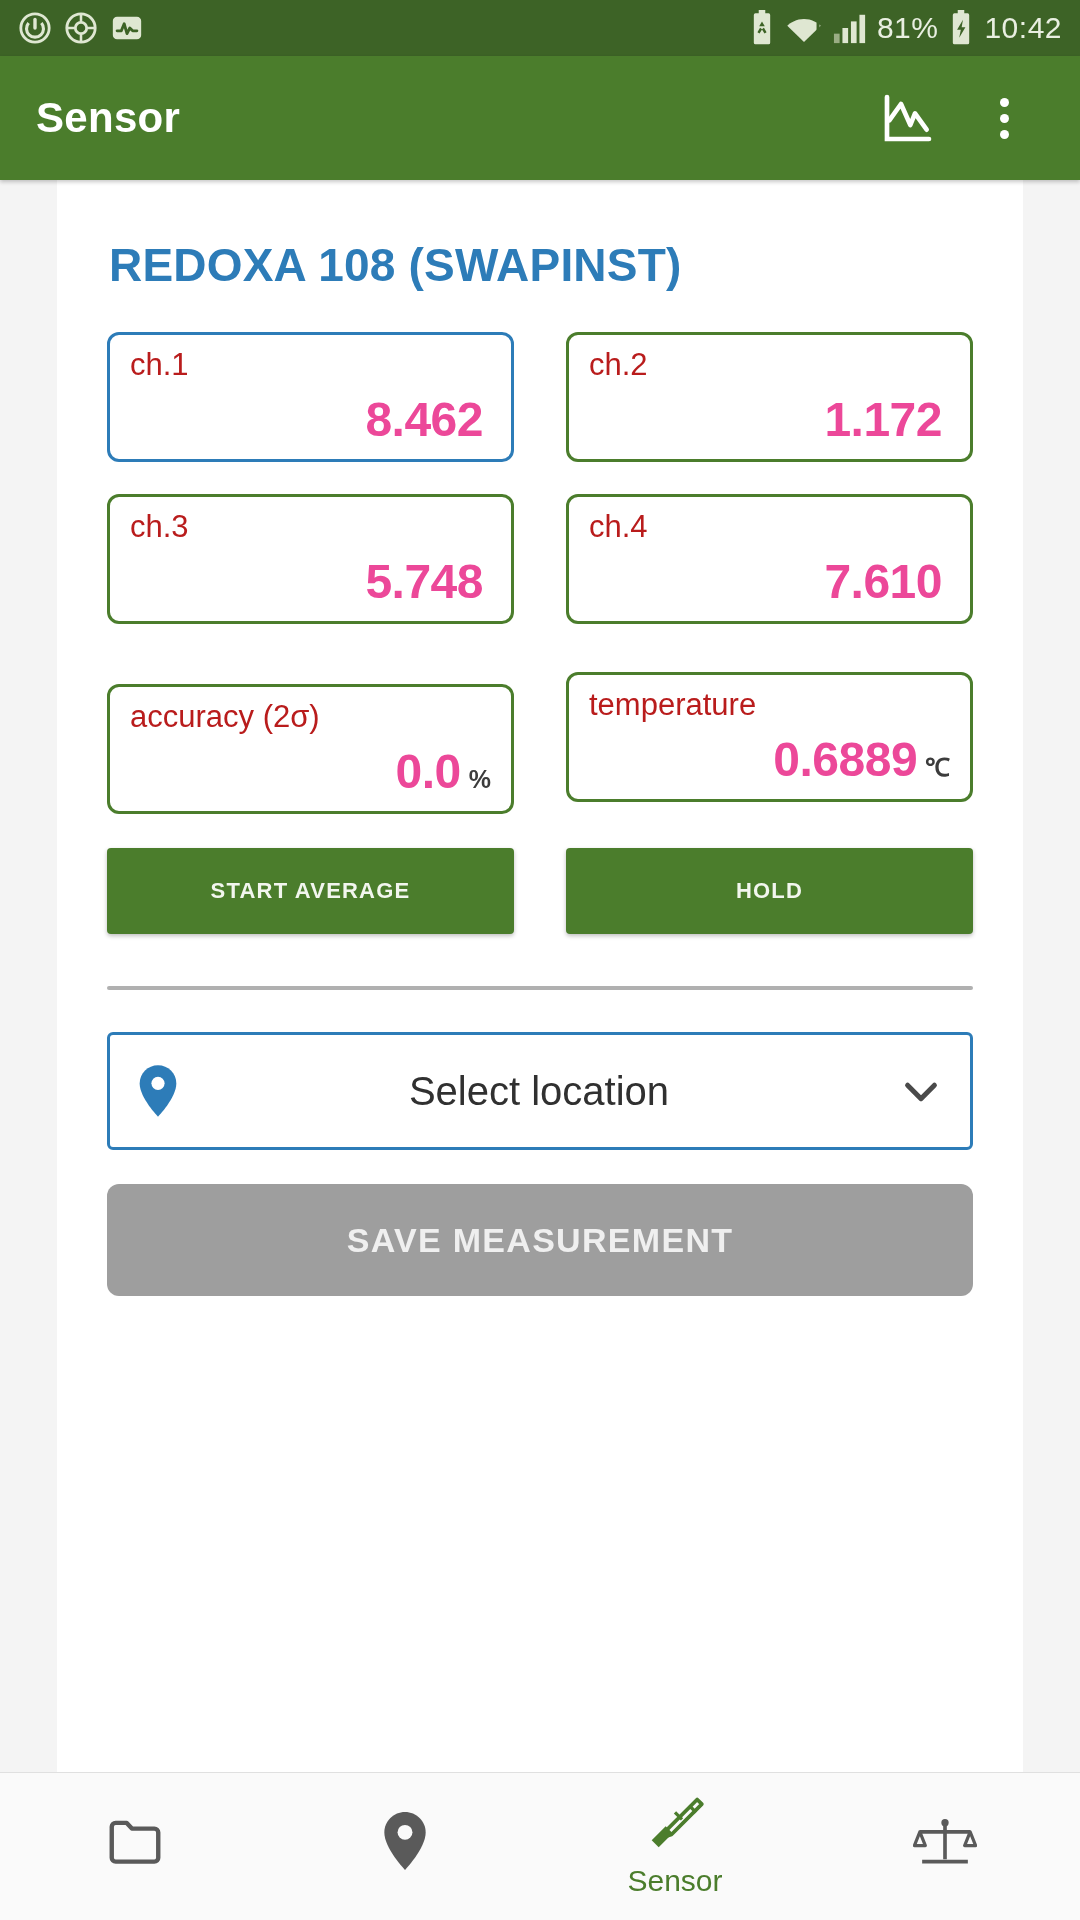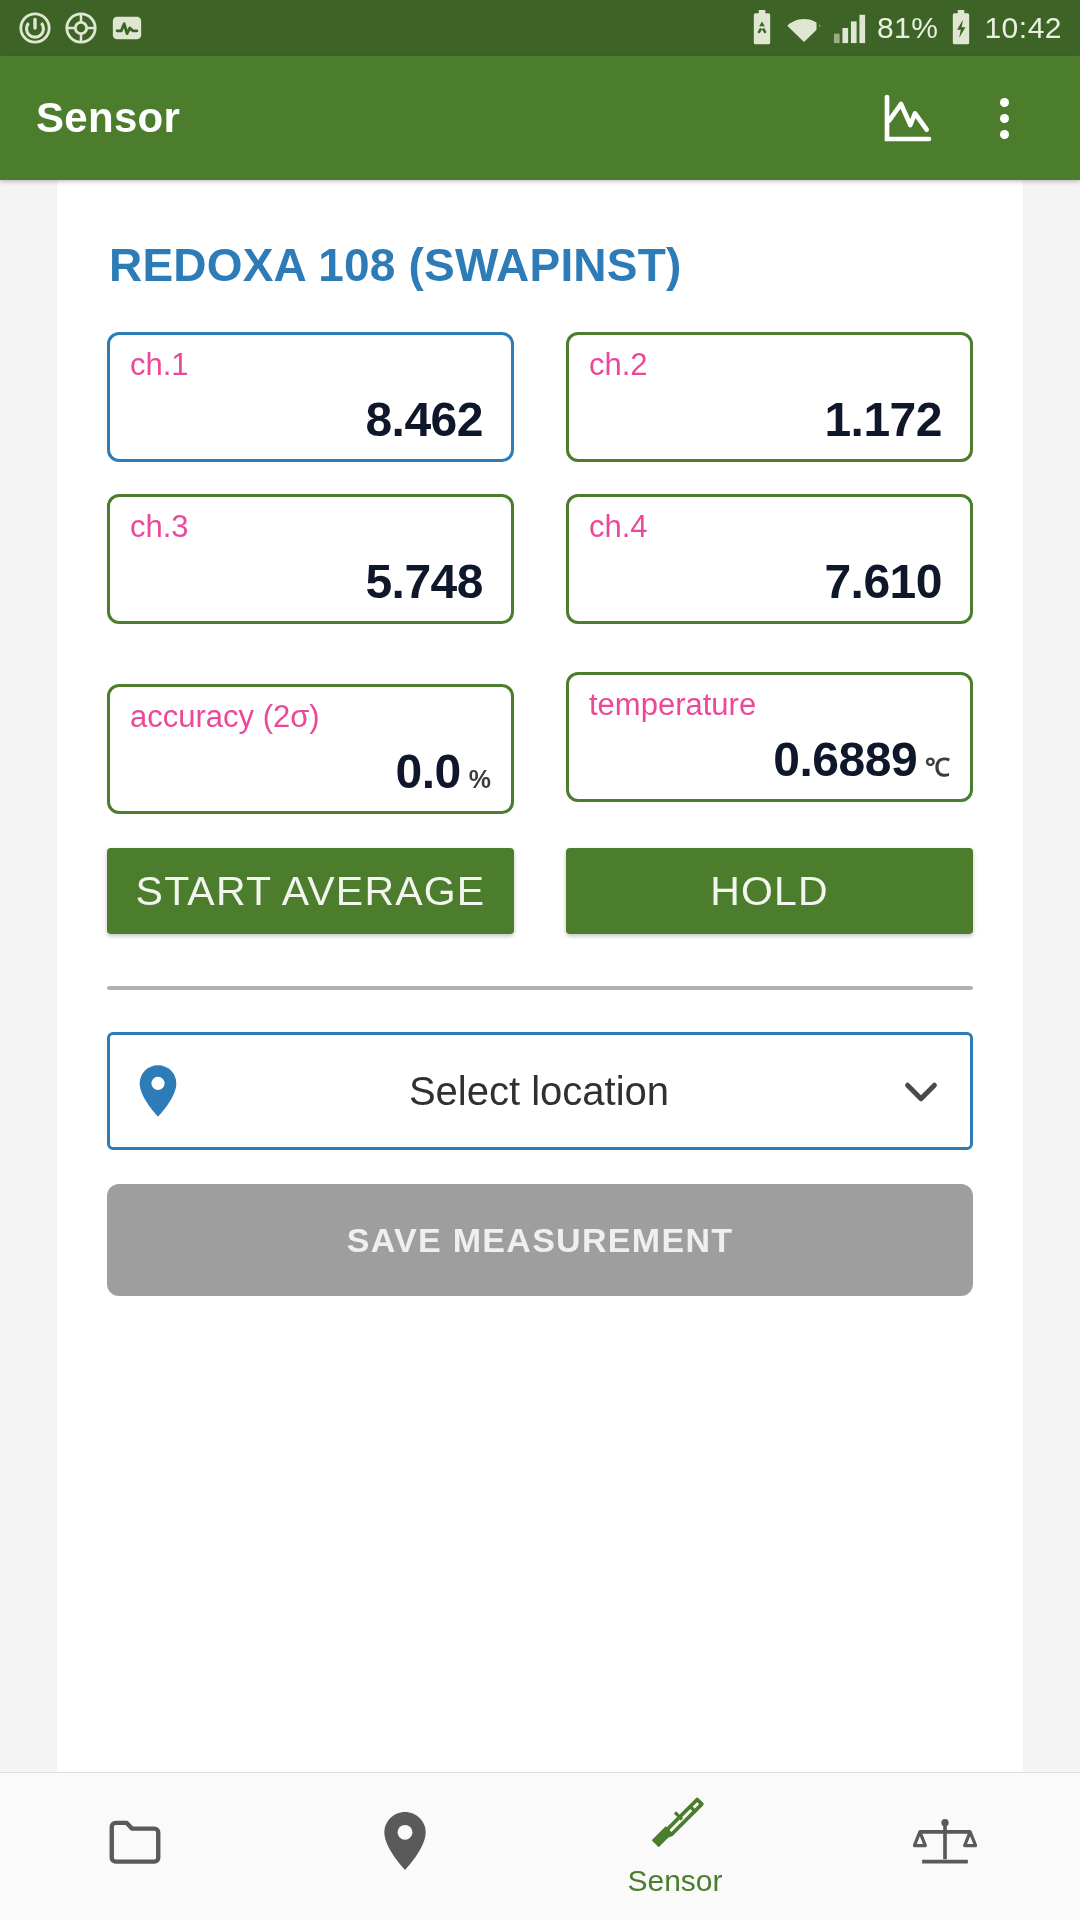--- a/index.html
+++ b/index.html
@@ -50,29 +50,29 @@
   }
 
   .grid { display: grid; grid-template-columns: 1fr 1fr; gap: 32px 52px; }
 
   .mcard {
     border: 3px solid #4b7d2c; border-radius: 12px; background:#fff;
     height: 130px; padding: 14px 20px 12px 20px;
     display:flex; flex-direction:column; justify-content:space-between;
   }
   .mcard.accent { border-color: #2d7cb8; }
-  .mcard-label { font-size: 31px; color:#ec4899; line-height:1;}
+  .mcard-label { font-size: 31px; color:#b91c1c; line-height:1;}
   .mcard-valrow { display:flex; align-items:baseline; justify-content:flex-end; gap:8px; }
-  .mcard-val { font-size: 48px; font-weight: bold; color:#0f172a; letter-spacing:-.5px;}
+  .mcard-val { font-size: 48px; font-weight: bold; color:#ec4899; letter-spacing:-.5px;}
   .mcard-unit { font-size: 25px; color:#3c3c3c; font-weight:600;}
 
   .btnrow { display: grid; grid-template-columns: 1fr 1fr; gap: 32px 52px; margin-top: 34px; }
   .btn {
     background:#4b7d2c; color:#f2f6ee; border:none; border-radius:4px;
-    height: 86px; font-size: 41px; font-weight: 400; letter-spacing:1.2px;
+    height: 86px; font-size: 22px; font-weight: 700; letter-spacing:1.2px;
     box-shadow: 0 2px 4px rgba(0,0,0,.25);
     display:flex; align-items:center; justify-content:center;
     font-family: "Liberation Sans", sans-serif;
   }
 
   .divider { height: 4px; background:#b0b0b0; margin: 52px 0 42px 0; border-radius:2px;}
 
   .select {
     border: 3px solid #2d7cb8; border-radius: 6px; height: 118px;
     display:flex; align-items:center; padding: 0 26px; background:#fff;

